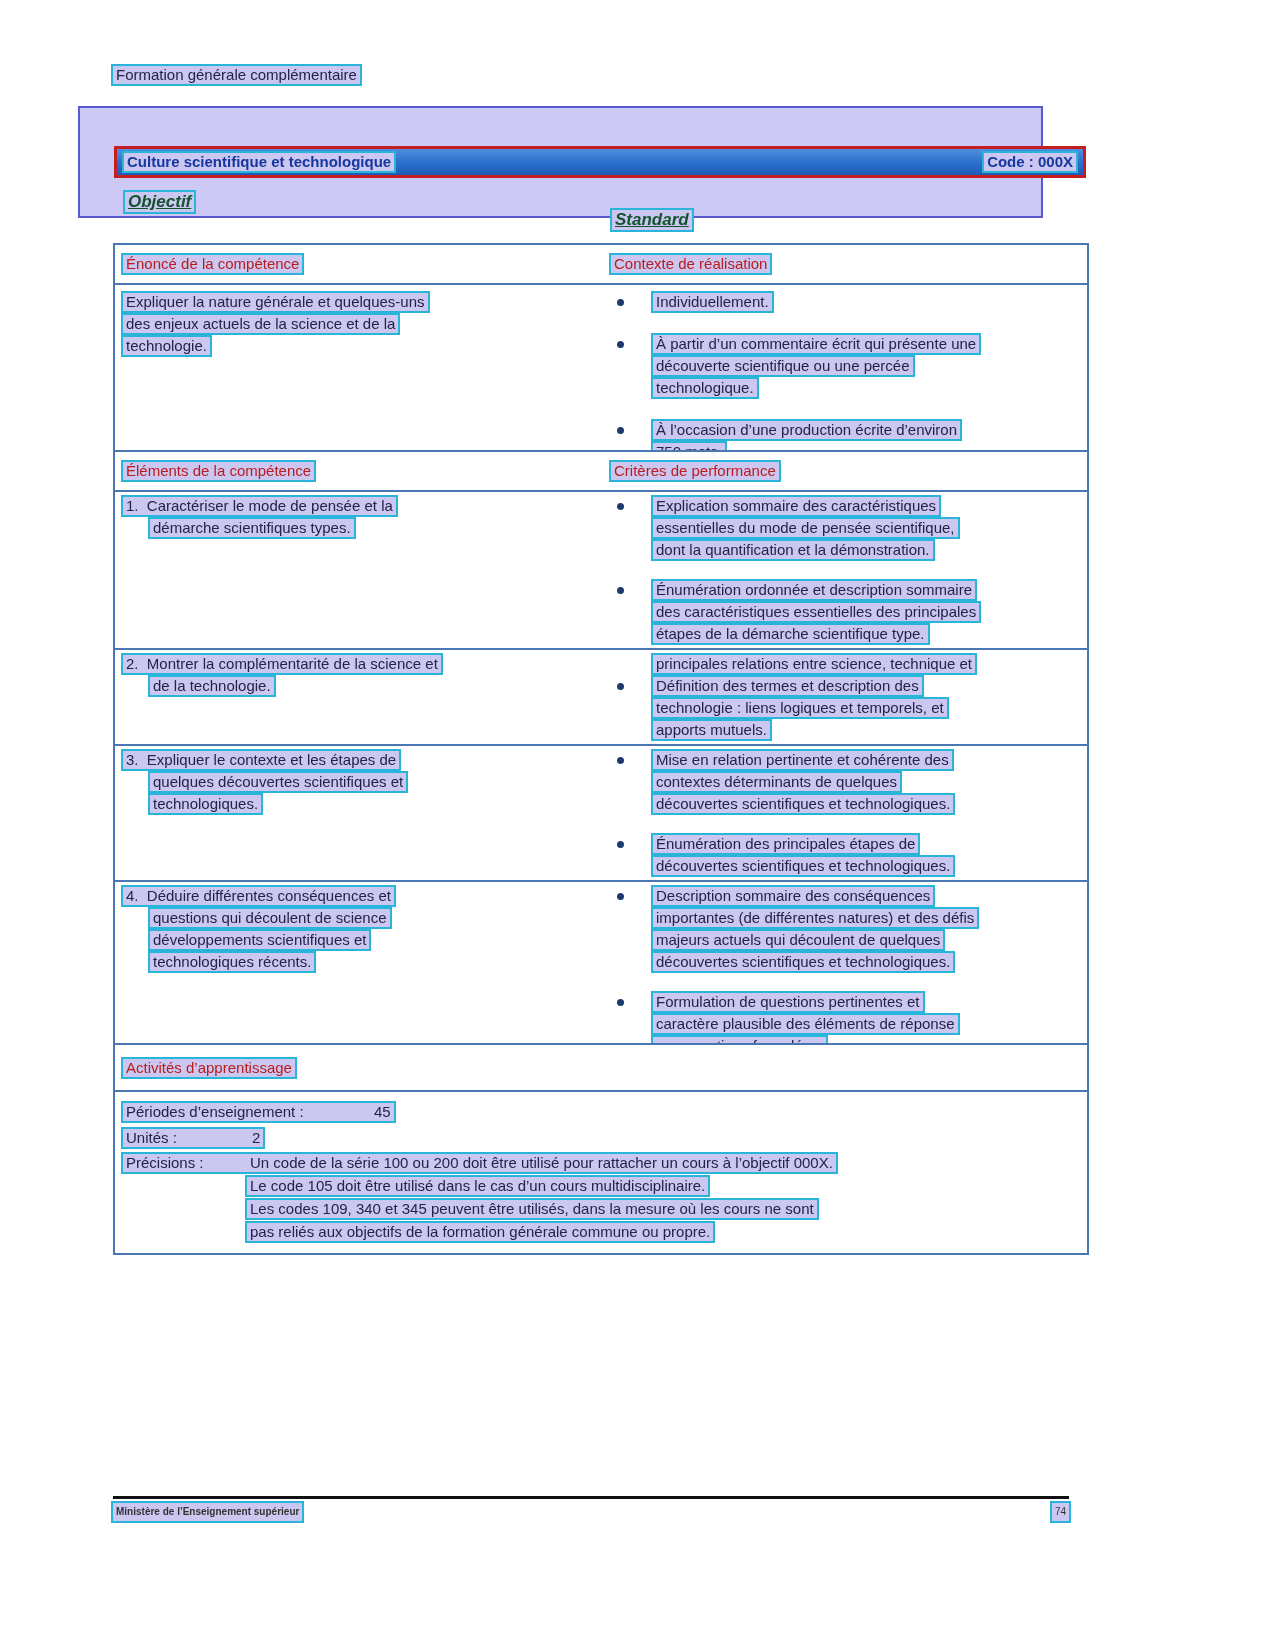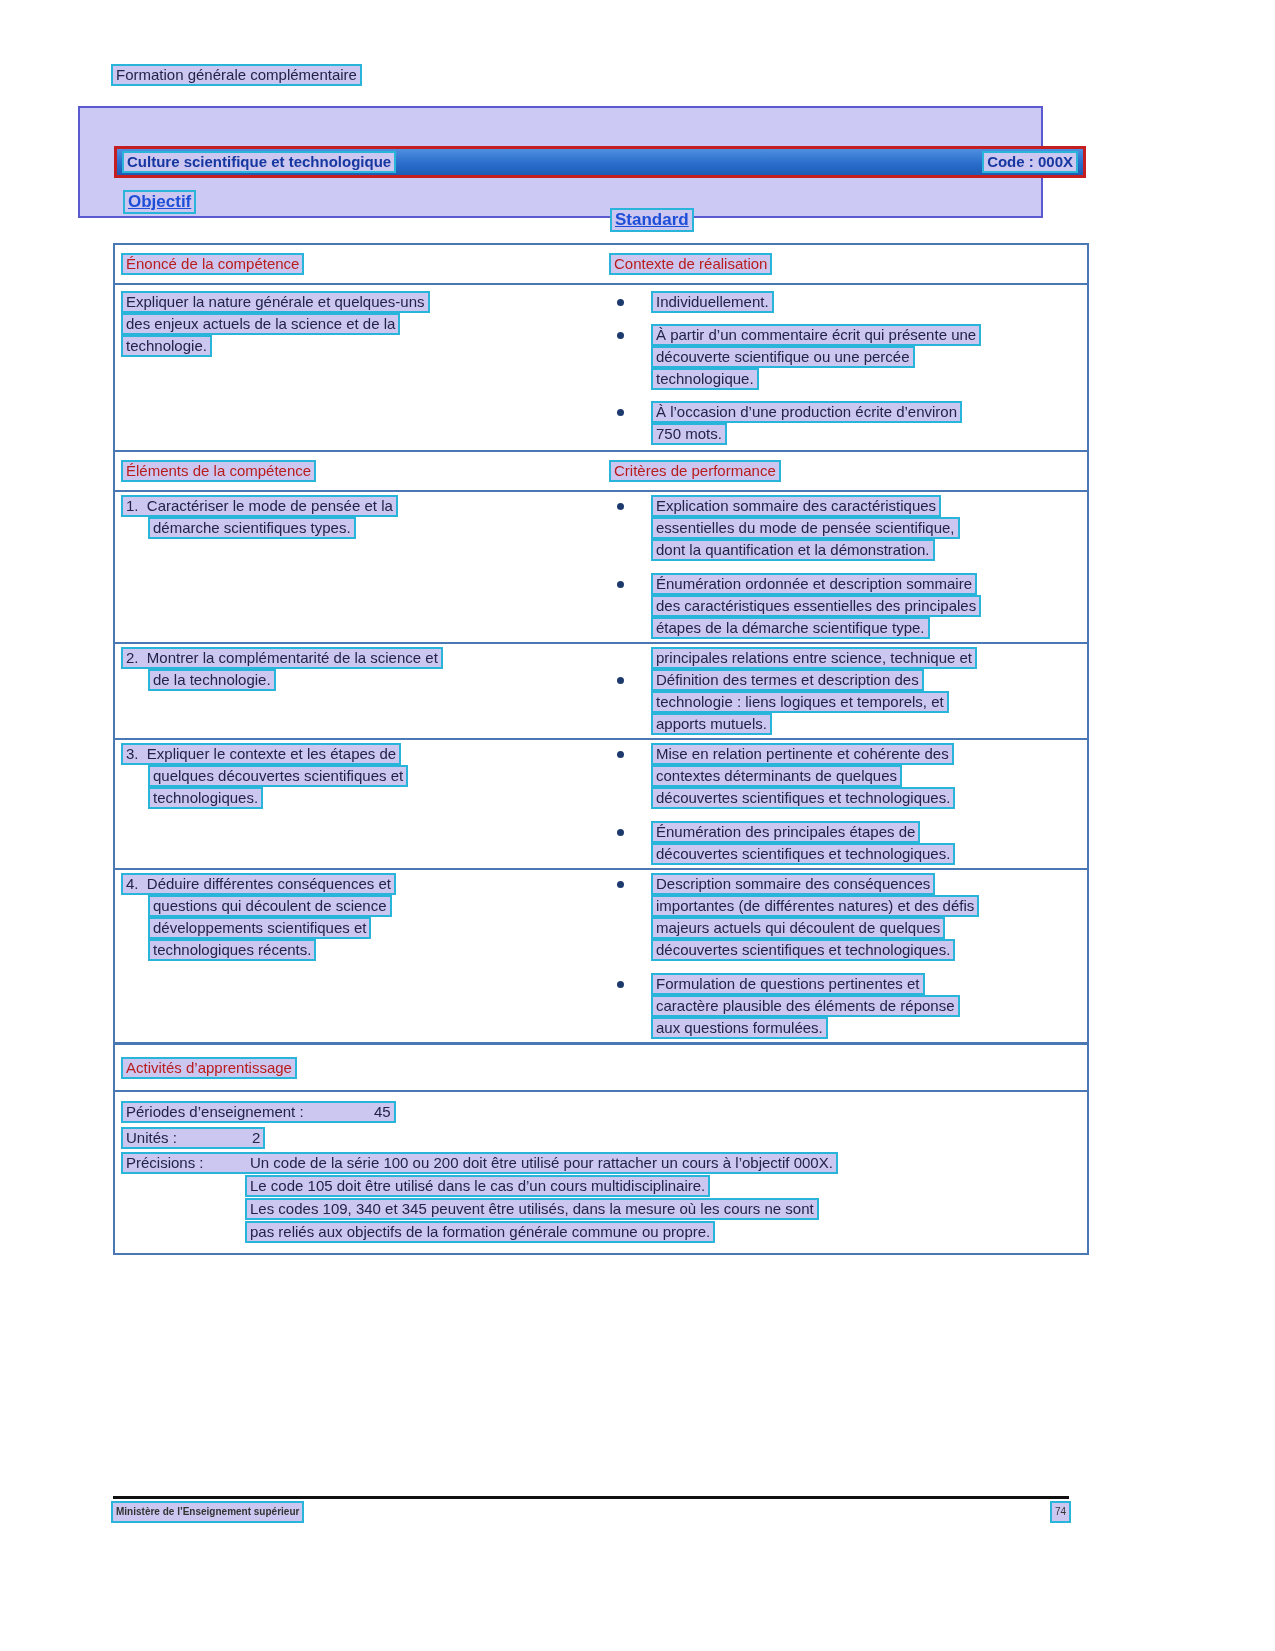--- a/index.html
+++ b/index.html
@@ -10,33 +10,33 @@
   .annot{
     background:#cbc7f0;
     box-shadow:0 0 0 2px #29b4d9;
     padding:0 3px;
     white-space:pre-wrap;
     line-height:18px;
     display:inline-block;
   }
   .hdr{font-weight:normal;color:#b91c1c}
   .line{height:22px;display:flex;align-items:center}
-  .gap{margin-top:11px}
-  .tbl2 .gap{margin-top:12px}
+  .gap{margin-top:20px}
+  .tbl2 .gap{margin-top:18px}
 
   
   #headerbox{position:absolute;left:78px;top:106px;width:965px;height:112px;
     background:#ccc9f4;border:2px solid #5b59d0;box-sizing:border-box}
   #titlebar{position:absolute;left:34px;top:38px;width:972px;height:32px;
     border:3px solid #c41e20;box-sizing:border-box;
     background:linear-gradient(180deg,#4e8fdf 0%,#2a6ecb 55%,#1c5cb6 100%);
     display:flex;align-items:center;justify-content:space-between;padding:0 7px}
   #titlebar .annot{color:#16379f;font-weight:bold}
-  .heading-os{font-size:17px;font-weight:bold;
-    text-decoration:underline;color:#1d4ed8;line-height:20px}
+  .heading-os{font-size:17px;font-weight:bold;font-style:italic;
+    text-decoration:underline;color:#14532d;line-height:20px}
   #objectif{position:absolute;left:45px;top:84px}
   #standard{position:absolute;left:532px;top:102px}
 
   
   .tbl{position:absolute;background:#fff;border:2px solid #4a78b4;box-sizing:border-box;width:976px}
   #table1{left:113px;top:243px;min-height:191px}
   #table2{left:113px;top:450px;min-height:580px}
   .thead{height:38px;display:flex;align-items:center;border-bottom:2px solid #4a78b4}
   .col-l{width:496px;padding-left:8px;box-sizing:border-box;flex:none}
   .col-r{flex:1;min-width:0}

